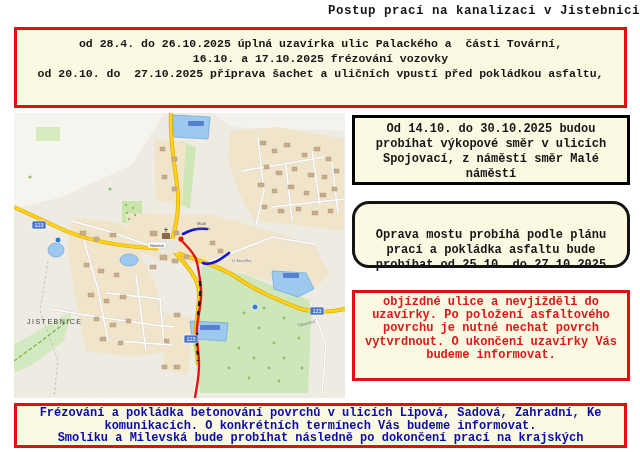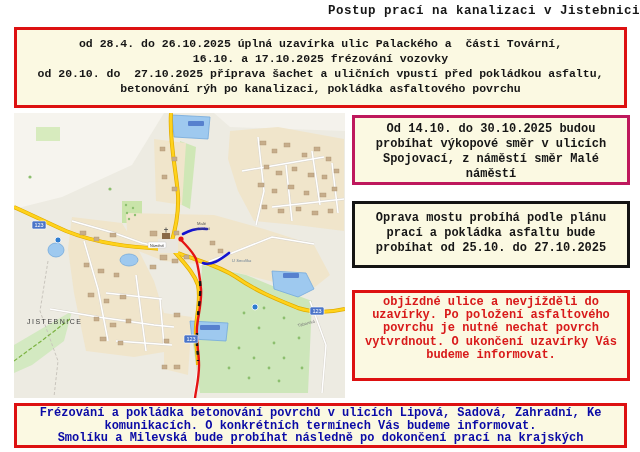--- a/index.html
+++ b/index.html
@@ -3,50 +3,49 @@
 <meta charset="utf-8">
 <style>
   html,body{margin:0;padding:0;background:#ffffff;}
   .page{position:relative;width:640px;height:452px;background:#ffffff;overflow:hidden;
         font-family:"Liberation Mono","DejaVu Sans Mono",monospace;font-weight:700;color:#161616;}
   .title{position:absolute;top:4px;left:0;width:640px;text-align:right;
          font-size:12.5px;letter-spacing:.5px;}
   .box{position:absolute;box-sizing:border-box;background:#fbf9e2;text-align:center;}
   .box .ln{white-space:pre;overflow:visible;}
   .red-border{border:3px solid #dd1111;}
-  .blue-border{border:3px solid #be185d;}
+  .blue-border{border:3px solid #000000;}
   .black-border{border:3px solid #141414;}
   .t-red{color:#d81a1a;}
   .t-navy{color:#0a0aa6;}
   .box-top{left:14px;top:27px;width:613px;height:81px;font-size:11.5px;padding-top:6px;}
   .box-top .ln{line-height:15px;}
   .box-blue{left:352px;top:115px;width:278px;height:70px;font-size:12px;padding-top:4px;}
   .box-blue .ln{line-height:15px;}
-  .box-black{left:352px;top:201px;width:278px;height:67px;font-size:12px;padding-top:7px;}
+  .box-black{left:352px;top:201px;width:278px;height:67px;font-size:12px;padding-top:24px;border-radius:17px;}
   .box-black .ln{line-height:15px;}
   .box-redright{left:352px;top:290px;width:278px;height:91px;font-size:12px;padding-top:3px;}
   .box-redright .ln{line-height:13.2px;}
   .box-bottom{left:14px;top:403px;width:613px;height:45px;font-size:12px;padding-top:1px;}
   .box-bottom .ln{line-height:12.6px;}
   .map{position:absolute;left:14px;top:113px;width:331px;height:285px;}
   .map svg{display:block;}
   .map text{font-family:"Liberation Sans",sans-serif;font-weight:400;}
 </style>
 </head>
 <body>
 
 <div class="page">
 
   <div class="title">Postup prací na kanalizaci v Jistebnici</div>
 
   <div class="box red-border box-top">
     <div class="ln">od 28.4. do 26.10.2025 úplná uzavírka ulic Palackého a  části Tovární,</div>
     <div class="ln">16.10. a 17.10.2025 frézování vozovky</div>
     <div class="ln">od 20.10. do  27.10.2025 příprava šachet a uličních vpustí před pokládkou asfaltu,</div>
-    <div class="ln">betonování rýh po kanalizaci, pokládka asfaltového povrchu</div>
   </div>
 
   <div class="map">
     <svg width="331" height="285" viewBox="0 0 331 285">
 
       <rect x="0" y="0" width="331" height="285" fill="#edebe2"></rect>
       <g>
         <path d="M0,0 L150,0 L118,52 L48,84 L0,96 Z" fill="#f6f4ee"></path>
         <path d="M200,0 L331,0 L331,18 L216,14 Z" fill="#f4f2ec"></path>
         <rect x="22" y="14" width="24" height="14" fill="#d7ebbe"></rect>

